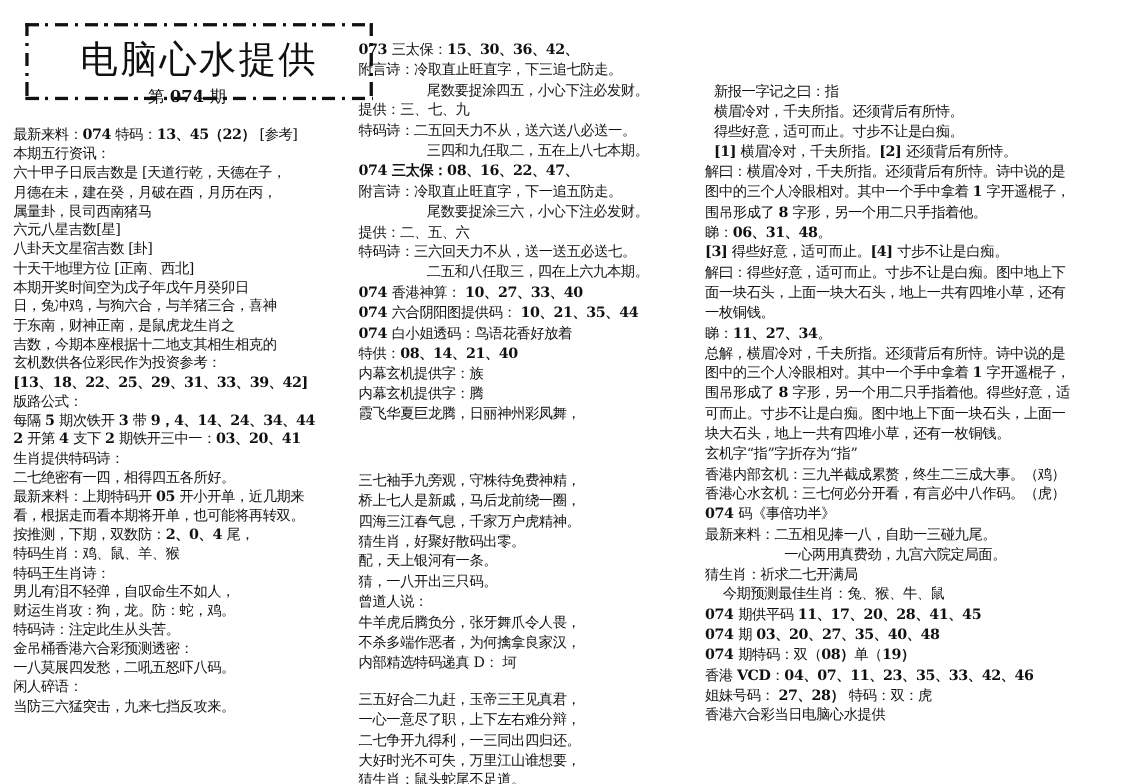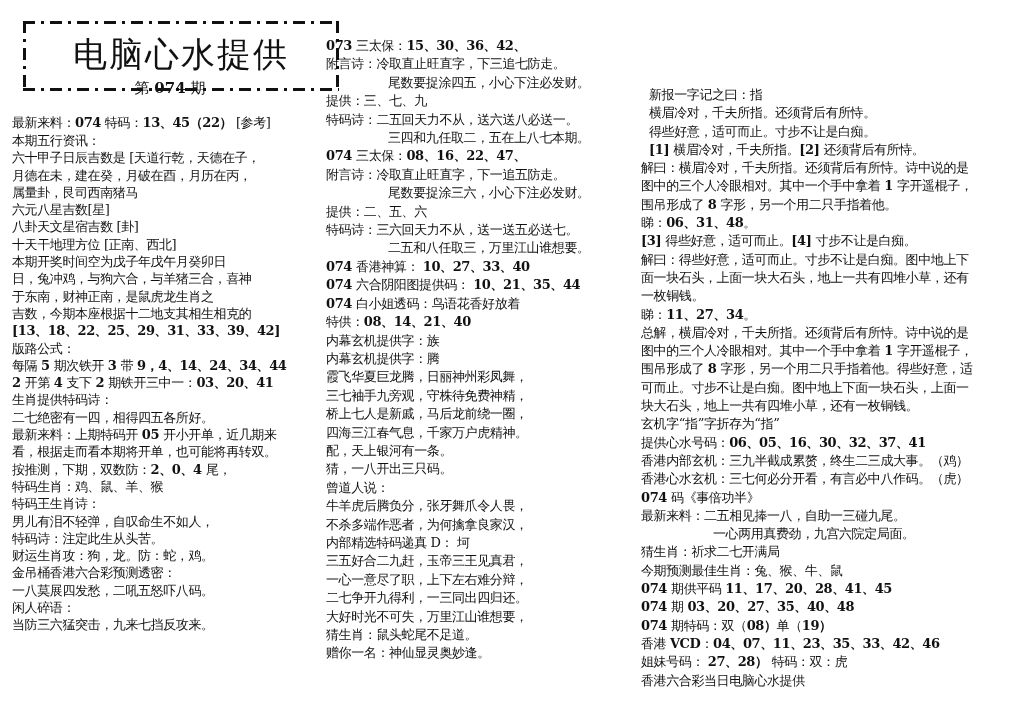--- a/index.html
+++ b/index.html
@@ -53,105 +53,106 @@
       <div class="line" style="line-height: 17.3px;">六十甲子日辰吉数是 [天道行乾，天德在子，</div>
       <div class="line" style="line-height: 17.3px;">月德在未，建在癸，月破在酉，月历在丙，</div>
       <div class="line" style="line-height: 17.3px;">属量卦，艮司西南猪马</div>
       <div class="line" style="line-height: 17.3px;">六元八星吉数[星]</div>
       <div class="line" style="line-height: 17.3px;">八卦天文星宿吉数 [卦]</div>
       <div class="line" style="line-height: 17.3px;">十天干地理方位 [正南、西北]</div>
       <div class="line" style="line-height: 17.3px;">本期开奖时间空为戊子年戊午月癸卯日</div>
       <div class="line" style="line-height: 17.3px;">日，兔冲鸡，与狗六合，与羊猪三合，喜神</div>
       <div class="line" style="line-height: 17.3px;">于东南，财神正南，是鼠虎龙生肖之</div>
       <div class="line" style="line-height: 17.3px;">吉数，今期本座根据十二地支其相生相克的</div>
+      <div class="line" style="line-height: 17.3px;">玄机数供各位彩民作为投资参考：</div>
       <div class="line b-num" style="line-height: 17.3px;"><b>[13、18、22、25、29、31、33、39、42]</b></div>
       <div class="line" style="line-height: 17.3px;">版路公式：</div>
       <div class="line b-num" style="line-height: 17.3px;">每隔 <b>5 </b>期次铁开 <b>3 </b>带 <b>9，4、14、24、34、44</b></div>
       <div class="line b-num" style="line-height: 17.3px;"><b>2 </b>开第 <b>4 </b>支下 <b>2 </b>期铁开三中一：<b>03、20、41</b></div>
       <div class="line" style="line-height: 17.3px;">生肖提供特码诗：</div>
       <div class="line" style="line-height: 17.3px;">二七绝密有一四，相得四五各所好。</div>
       <div class="line" style="line-height: 17.3px;">最新来料：上期特码开 <b>05 </b>开小开单，近几期来</div>
       <div class="line" style="line-height: 17.3px;">看，根据走而看本期将开单，也可能将再转双。</div>
       <div class="line" style="line-height: 17.3px;">按推测，下期，双数防：<b>2、0、4 </b>尾，</div>
       <div class="line" style="line-height: 17.3px;">特码生肖：鸡、鼠、羊、猴</div>
       <div class="line" style="line-height: 17.3px;">特码王生肖诗：</div>
       <div class="line" style="line-height: 17.3px;">男儿有泪不轻弹，自叹命生不如人，</div>
+      <div class="line" style="line-height: 17.3px;">财运生肖攻：狗，龙。防：蛇，鸡。</div>
       <div class="line" style="line-height: 17.3px;">特码诗：注定此生从头苦。</div>
-      <div class="line" style="line-height: 17.3px;">财运生肖攻：狗，龙。防：蛇，鸡。</div>
       <div class="line" style="line-height: 17.3px;">金吊桶香港六合彩预测透密：</div>
       <div class="line" style="line-height: 17.3px;">一八莫展四发愁，二吼五怒吓八码。</div>
       <div class="line" style="line-height: 17.3px;">闲人碎语：</div>
       <div class="line" style="line-height: 17.3px;">当防三六猛突击，九来七挡反攻来。</div>
     </div>
 </div>
 
 <div class="col" id="mid-col" style="left:326px; top:37px; width:290px;">
 <div class="line b-num" style="line-height: 18.4px;"><b>073 </b>三太保：<b>15、30、36、42、</b></div>
     <div class="line" style="line-height: 18.4px;">附言诗：冷取直止旺直字，下三追七防走。</div>
     <div class="line indent" style="line-height: 18.4px;">尾数要捉涂四五，小心下注必发财。</div>
     <div class="line" style="line-height: 18.4px;">提供：三、七、九</div>
     <div class="line" style="line-height: 18.4px;">特码诗：二五回天力不从，送六送八必送一。</div>
     <div class="line indent" style="line-height: 18.4px;">三四和九任取二，五在上八七本期。</div>
-    <div class="line b-num" style="line-height: 18.4px;"><b>074 </b>三太保：<b>08、16、22、47、</b></div>
+    <div class="line b-num" style="line-height: 18.4px; font-weight: bold;"><b>074 </b>三太保：<b>08、16、22、47、</b></div>
     <div class="line" style="line-height: 18.4px;">附言诗：冷取直止旺直字，下一追五防走。</div>
     <div class="line indent" style="line-height: 18.4px;">尾数要捉涂三六，小心下注必发财。</div>
     <div class="line" style="line-height: 18.4px;">提供：二、五、六</div>
     <div class="line" style="line-height: 18.4px;">特码诗：三六回天力不从，送一送五必送七。</div>
-    <div class="line indent" style="line-height: 18.4px;">二五和八任取三，万里江山谁想要。</div>
+    <div class="line indent" style="line-height: 18.4px;">二五和八任取三，四在上六九本期。</div>
     <div class="line b-num" style="line-height: 18.4px;"><b>074 </b>香港神算：  <b>10、27、33、40</b></div>
     <div class="line b-num" style="line-height: 18.4px;"><b>074 </b>六合阴阳图提供码：  <b>10、21、35、44</b></div>
     <div class="line b-num" style="line-height: 18.4px;"><b>074 </b>白小姐透码：鸟语花香好放着</div>
     <div class="line" style="line-height: 18.4px;">特供：<b>08、14、21、40</b></div>
     <div class="line" style="line-height: 18.4px;">内幕玄机提供字：族</div>
     <div class="line" style="line-height: 18.4px;">内幕玄机提供字：腾</div>
     <div class="line" style="line-height: 18.4px;">霞飞华夏巨龙腾，日丽神州彩凤舞，</div>
-    <div class="line" style="line-height: 18.4px;">三七袖手九旁观，守株待免费神精，</div>
+    <div class="line" style="line-height: 18.4px; margin-top: 42px;">三七袖手九旁观，守株待免费神精，</div>
     <div class="line" style="line-height: 18.4px;">桥上七人是新戚，马后龙前绕一圈，</div>
     <div class="line" style="line-height: 18.4px;">四海三江春气息，千家万户虎精神。</div>
+    <div class="line" style="line-height: 18.4px;">猜生肖，好聚好散码出零。</div>
     <div class="line" style="line-height: 18.4px;">配，天上银河有一条。</div>
     <div class="line" style="line-height: 18.4px;">猜，一八开出三只码。</div>
     <div class="line" style="line-height: 18.4px;">曾道人说：</div>
     <div class="line" style="line-height: 18.4px;">牛羊虎后腾负分，张牙舞爪令人畏，</div>
     <div class="line" style="line-height: 18.4px;">不杀多端作恶者，为何擒拿良家汉，</div>
     <div class="line" style="line-height: 18.4px;">内部精选特码递真 D：  坷</div>
-    <div class="line" style="line-height: 18.4px;">三五好合二九赶，玉帝三王见真君，</div>
+    <div class="line" style="line-height: 18.4px; margin-top: 15px;">三五好合二九赶，玉帝三王见真君，</div>
     <div class="line" style="line-height: 18.4px;">一心一意尽了职，上下左右难分辩，</div>
     <div class="line" style="line-height: 18.4px;">二七争开九得利，一三同出四归还。</div>
     <div class="line" style="line-height: 18.4px;">大好时光不可失，万里江山谁想要，</div>
     <div class="line" style="line-height: 18.4px;">猜生肖：鼠头蛇尾不足道。</div>
     <div class="line" style="line-height: 18.4px;">赠你一名：神仙显灵奥妙逢。</div>
   </div>
 
-<div class="col" id="right-col" style="left:641px; top:86px; width:380px;">
+<div class="col" id="right-col" style="left:641px; top:75px; width:380px;">
 <div class="line" style="line-height: 18.3px; padding-left: 8px;">新报一字记之曰：指</div>
     <div class="line" style="line-height: 18.3px; padding-left: 8px;">横眉冷对，千夫所指。还须背后有所恃。</div>
     <div class="line" style="line-height: 18.3px; padding-left: 8px;">得些好意，适可而止。寸步不让是白痴。</div>
     <div class="line b-num" style="line-height: 18.3px; padding-left: 8px;"><b>[1] </b>横眉冷对，千夫所指。<b>[2] </b>还须背后有所恃。</div>
     <div class="line" style="line-height: 18.3px;">解曰：横眉冷对，千夫所指。还须背后有所恃。诗中说的是</div>
     <div class="line" style="line-height: 18.3px;">图中的三个人冷眼相对。其中一个手中拿着 <b>1 </b>字开遥棍子，</div>
     <div class="line" style="line-height: 18.3px;">围吊形成了 <b>8 </b>字形，另一个用二只手指着他。</div>
     <div class="line" style="line-height: 18.3px;">睇：<b>06、31、48</b>。</div>
     <div class="line b-num" style="line-height: 18.3px;"><b>[3] </b>得些好意，适可而止。<b>[4] </b>寸步不让是白痴。</div>
     <div class="line" style="line-height: 18.3px;">解曰：得些好意，适可而止。寸步不让是白痴。图中地上下</div>
     <div class="line" style="line-height: 18.3px;">面一块石头，上面一块大石头，地上一共有四堆小草，还有</div>
     <div class="line" style="line-height: 18.3px;">一枚铜钱。</div>
     <div class="line" style="line-height: 18.3px;">睇：<b>11、27、34</b>。</div>
     <div class="line" style="line-height: 18.3px;">总解，横眉冷对，千夫所指。还须背后有所恃。诗中说的是</div>
     <div class="line" style="line-height: 18.3px;">图中的三个人冷眼相对。其中一个手中拿着 <b>1 </b>字开遥棍子，</div>
     <div class="line" style="line-height: 18.3px;">围吊形成了 <b>8 </b>字形，另一个用二只手指着他。得些好意，适</div>
     <div class="line" style="line-height: 18.3px;">可而止。寸步不让是白痴。图中地上下面一块石头，上面一</div>
     <div class="line" style="line-height: 18.3px;">块大石头，地上一共有四堆小草，还有一枚铜钱。</div>
     <div class="line" style="line-height: 18.3px;">玄机字“指”字折存为“指”</div>
-    <div class="line" style="line-height: 18.3px;">提供心水号码：<b>06、05、16、30、32、37、41</b></div>
     <div class="line" style="line-height: 18.3px;">香港内部玄机：三九半截成累赘，终生二三成大事。（鸡）</div>
     <div class="line" style="line-height: 18.3px;">香港心水玄机：三七何必分开看，有言必中八作码。（虎）</div>
     <div class="line b-num" style="line-height: 18.3px;"><b>074 </b>码《事倍功半》</div>
     <div class="line" style="line-height: 18.3px;">最新来料：二五相见捧一八，自助一三碰九尾。</div>
     <div class="line indent2" style="line-height: 18.3px;">一心两用真费劲，九宫六院定局面。</div>
     <div class="line" style="line-height: 18.3px;">猜生肖：祈求二七开满局</div>
-    <div class="line" style="line-height: 18.3px;">今期预测最佳生肖：兔、猴、牛、鼠</div>
+    <div class="line" style="line-height: 18.3px; margin-left: 16px;">今期预测最佳生肖：兔、猴、牛、鼠</div>
     <div class="line b-num" style="line-height: 18.3px;"><b>074 </b>期供平码 <b>11、17、20、28、41、45</b></div>
     <div class="line b-num" style="line-height: 18.3px;"><b>074 </b>期  <b>03、20、27、35、40、48</b></div>
     <div class="line b-num" style="line-height: 18.3px;"><b>074 </b>期特码：双（<b>08）</b>单（<b>19）</b></div>
     <div class="line" style="line-height: 18.3px;">香港 <b>VCD</b>：<b>04、07、11、23、35、33、42、46</b></div>
     <div class="line" style="line-height: 18.3px;">姐妹号码：  <b>27、28） </b>特码：双：虎</div>
     <div class="line" style="line-height: 18.3px;">香港六合彩当日电脑心水提供</div>
   </div>
 
 </body></html>

